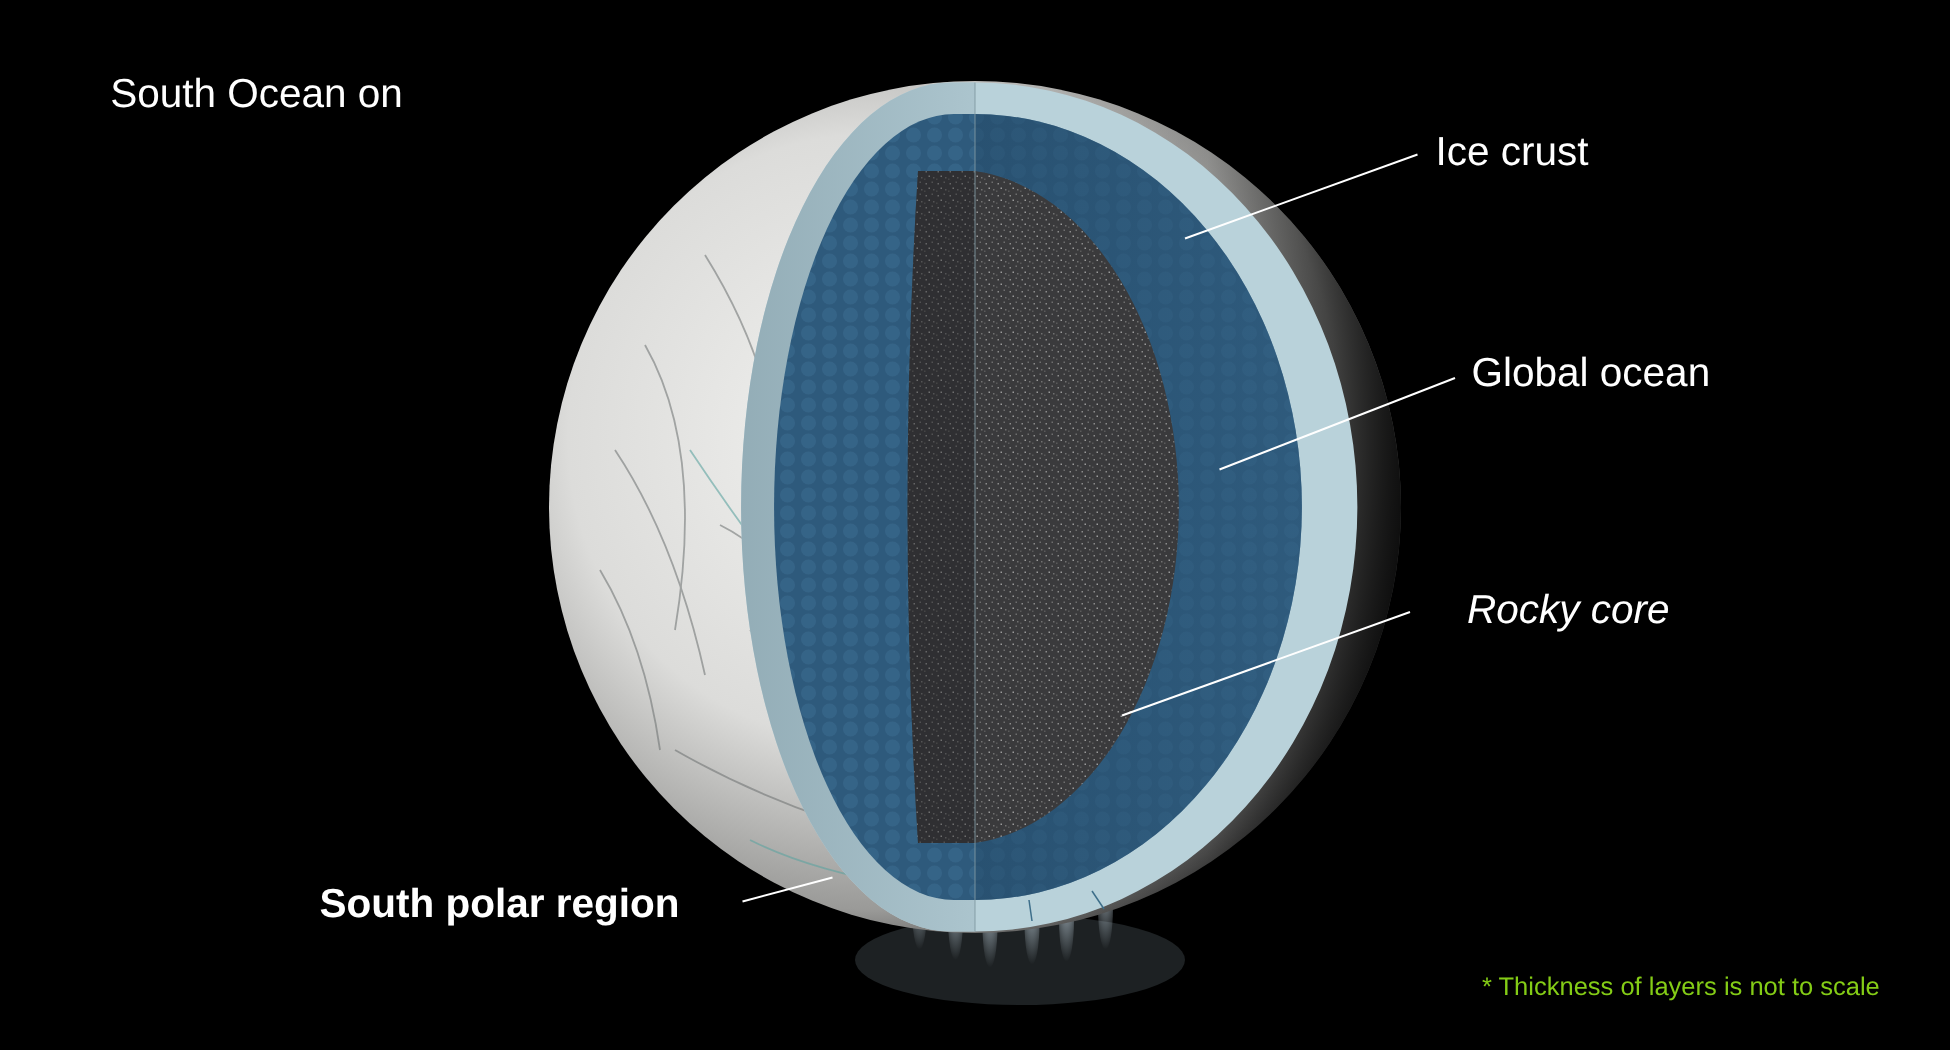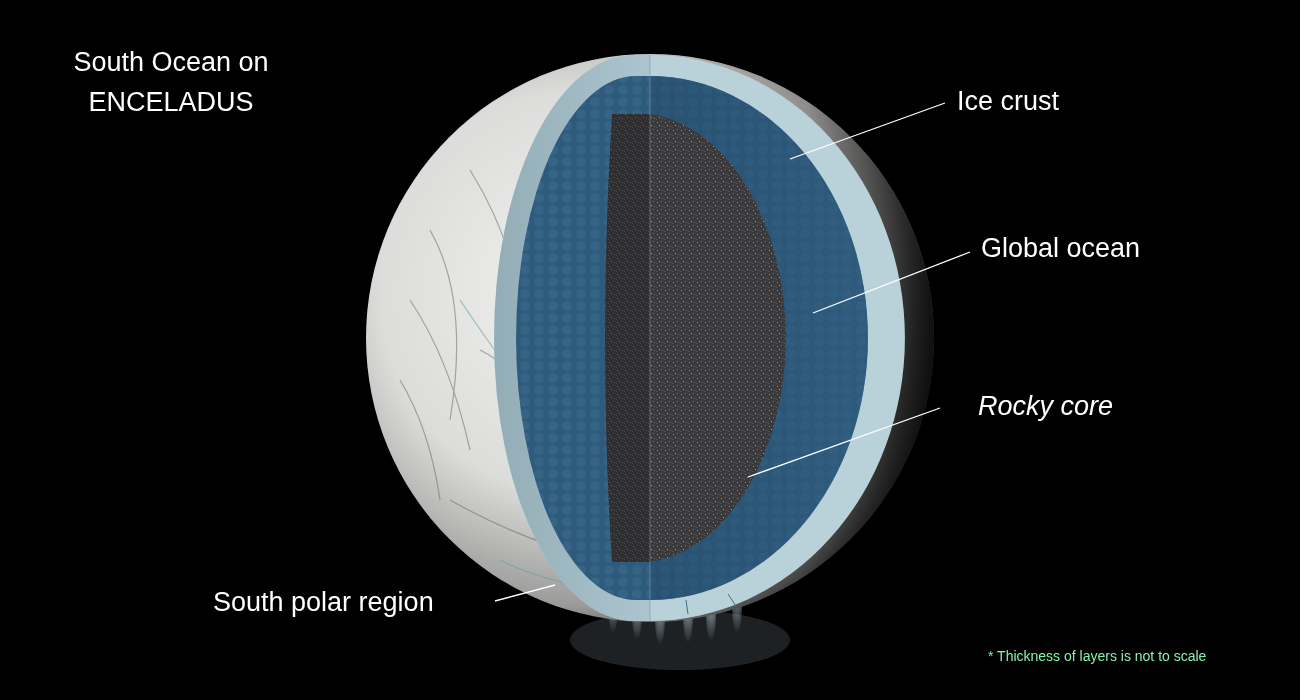--- a/index.html
+++ b/index.html
@@ -3,22 +3,22 @@
 <meta charset="utf-8">
 <style>
   html, body { margin:0; padding:0; background:#000; }
   body { width:1300px; height:700px; position:relative; overflow:hidden;
          font-family:"Liberation Sans", "DejaVu Sans", sans-serif; color:#fff; }
   .title { position:absolute; left:40px; top:42px; width:262px; text-align:center;
            font-size:27px; line-height:40px; color:#fff; }
   .title div { white-space:nowrap; }
   .label { position:absolute; font-size:27px; line-height:34px; color:#fff; white-space:nowrap;text-align:center; }
   .label-multi { position:absolute; font-size:27px; line-height:40px; color:#fff; }
-  .label-multi div { white-space:nowrap; }
-  .footnote { position:absolute; left:988px; top:648px; font-size:14px; color:#86efac; white-space:nowrap; }
+  .label-multi div { white-space:nowrap;font-weight:bold; }
+  .footnote { position:absolute; left:988px; top:648px; font-size:17px; color:#84cc16; white-space:nowrap; }
   svg.scene { position:absolute; left:0; top:0; }
 </style>
 </head>
 <body>
 
 <svg class="scene" width="1300" height="700" viewBox="0 0 1300 700">
   <defs>
     <radialGradient id="surfGrad" cx="0.38" cy="0.42" r="0.65">
       <stop offset="0" stop-color="#f2f2f0"></stop>
       <stop offset="0.55" stop-color="#dcdcda"></stop>
@@ -109,21 +109,20 @@
   <g stroke="#ffffff" stroke-width="1.3">
     <line x1="790" y1="159" x2="945" y2="103"></line>
     <line x1="813" y1="313" x2="970" y2="252"></line>
     <line x1="748" y1="477" x2="940" y2="408"></line>
     <line x1="495" y1="601" x2="555" y2="585"></line>
   </g>
 </svg>
 
 <div class="title">
   <div>South Ocean on</div>
-  <div>ENCELADUS</div>
 </div>
 
 <div class="label" style="left:957px; top:84px;">Ice crust</div>
 <div class="label" style="left:981px; top:231px;">Global ocean</div>
 <div class="label" style="left:978px; top:389px;font-style:italic;">Rocky core</div>
 
 <div class="label-multi" style="left:213px; top:582px;">
   <div>South polar region</div>
 </div>
 

